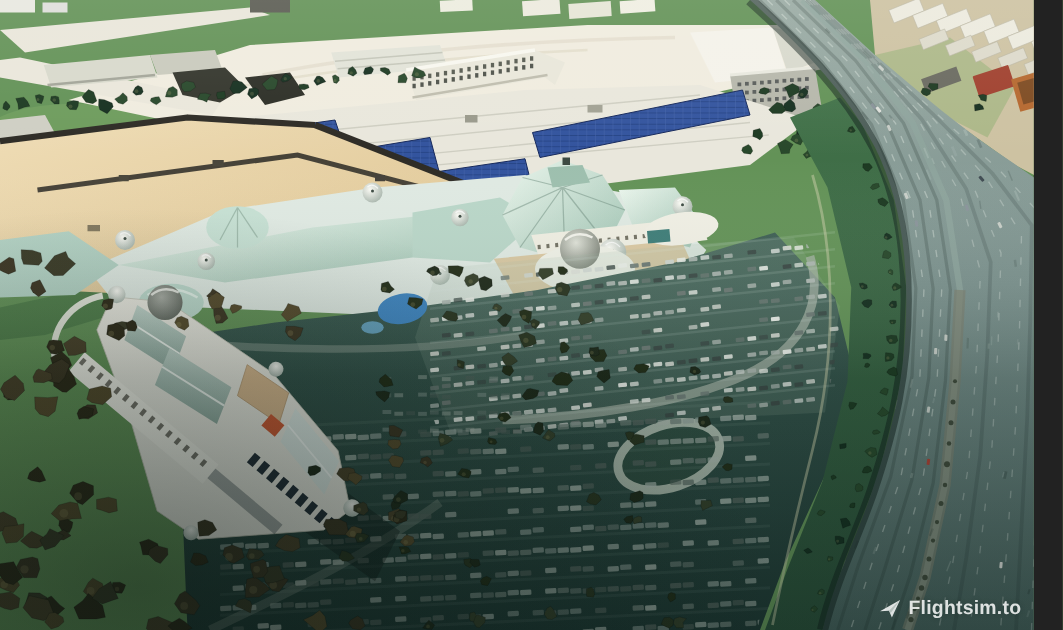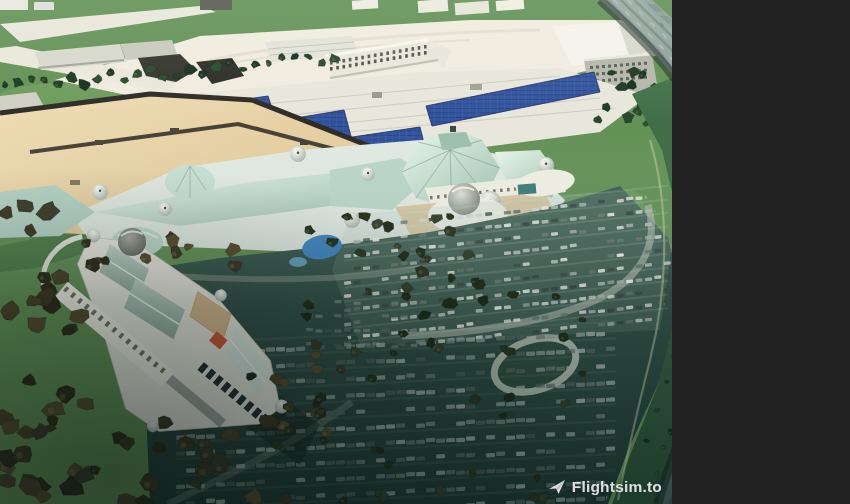--- a/index.html
+++ b/index.html
@@ -1,16 +1,16 @@
 <!DOCTYPE html>
 <html><head>
 <meta charset="utf-8">
 <style>
   html,body{margin:0;padding:0;background:#222;}
-  .stage{position:relative;width:672px;height:504px;overflow:hidden;
+  .stage{position:relative;width:827px;height:504px;overflow:hidden;
          font-family:"Liberation Sans",sans-serif;}
   .stage svg{position:absolute;inset:0;display:block;}
   .watermark{position:absolute;right:10px;bottom:8px;display:flex;align-items:center;gap:6px;
              color:rgba(255,255,255,.84);font-size:15.5px;font-weight:bold;letter-spacing:.2px;
              text-shadow:0 0 4px rgba(0,30,30,.25);user-select:none;}
   .watermark svg{position:static;width:18px;height:18px;opacity:.84;}
 </style>
 </head>
 <body>
 

